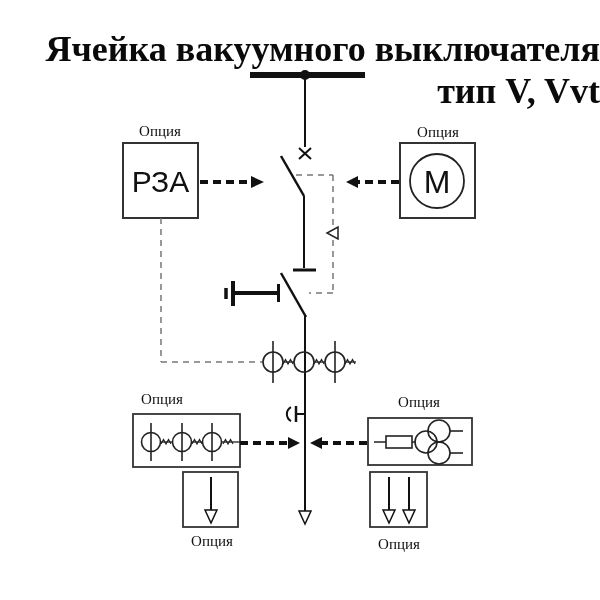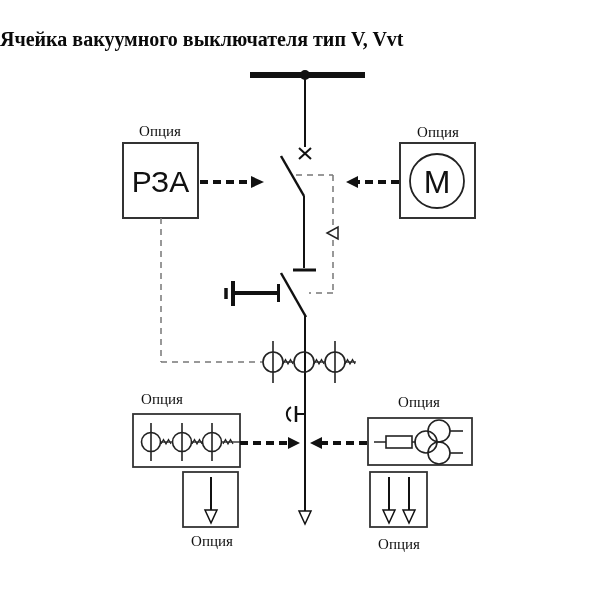--- a/index.html
+++ b/index.html
@@ -8,24 +8,24 @@
     width:600px;height:600px;
     background:#ffffff;
     overflow:hidden;
     font-family:"Liberation Serif", serif;
   }
   .title{
     position:absolute;
     top:28px;left:0;
     width:600px;
     margin:0;
-    text-align:left;
+    text-align:right;
     font-family:"Liberation Serif", serif;
     font-weight:bold;
-    font-size:20px;
+    font-size:36px;
     color:#0a0a0a;
     letter-spacing:0px;
   }
   svg{position:absolute;top:0;left:0;}
   .lbl{
     font-family:"Liberation Serif", serif;
     font-size:15px;
     fill:#111111;
   }
   .device-text{

